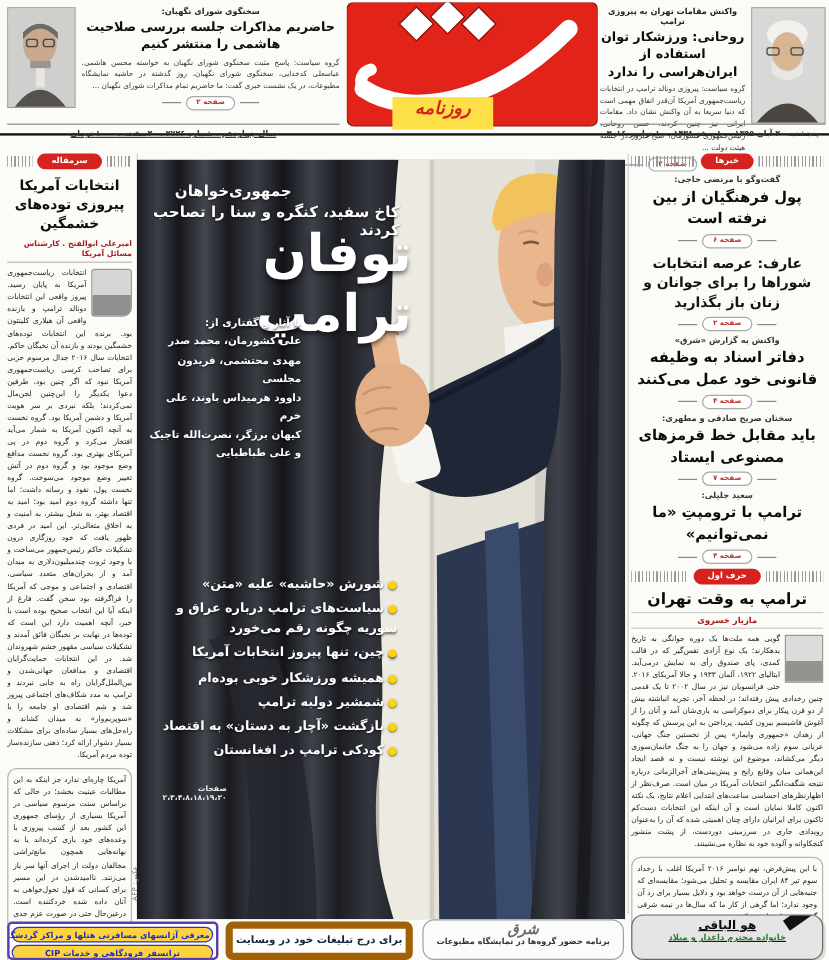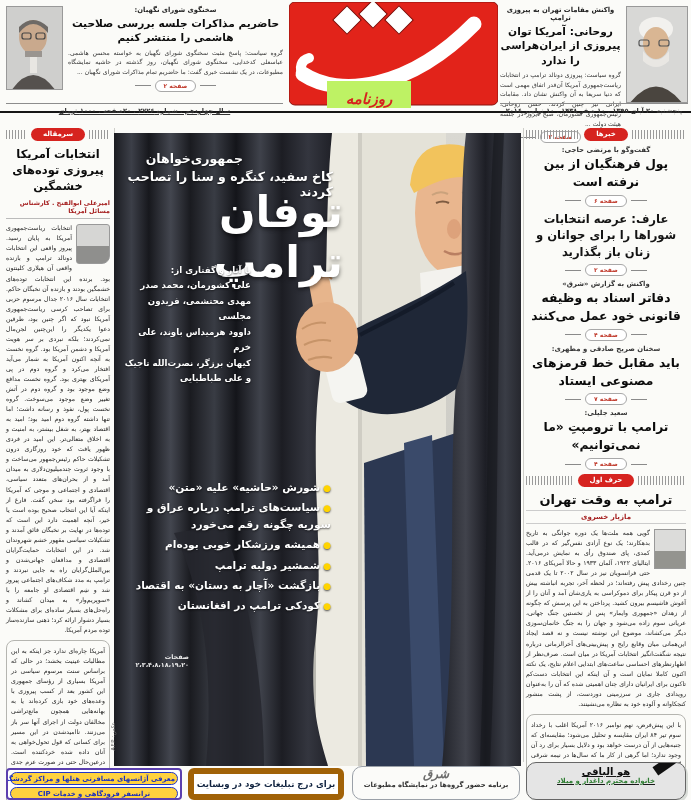--- a/index.html
+++ b/index.html
@@ -19,22 +19,22 @@
   .t-kicker{ font-size:6.8px; font-weight:bold; color:#222; text-align:center; margin-bottom:2px;}
   .t-head{ font-size:10.6px; font-weight:bold; line-height:1.35; text-align:center; color:#0d0d0d; margin-bottom:3px;}
   .t-body{ font-size:6.1px; line-height:1.6; text-align:justify; color:#333; }
   .t-pageref{ margin-top:2px; }
   .mini-line{ position:absolute; font-size:6.6px; font-weight:bold; color:#333; border-top:1px solid #8c8c8c; padding-top:3px; text-align:center;}
   .issue-line{ right:408px; width:277px; top:103px;text-decoration:underline;}
   .date-line{ right:3px; width:188px; top:103px;}
 
   
   .logo-box{ position:absolute; top:2px; right:193px; width:209px; height:106px; }
-  .logo-rooz{ position:absolute; bottom:0; left:38px; width:84px; height:27px; background:#bef264;
-              display:flex; align-items:flex-end; justify-content:center; }
+  .logo-rooz{ position:absolute; bottom:0; left:38px; width:84px; height:27px; background:#fde047;
+              display:flex; align-items:flex-start; justify-content:center; }
   .logo-rooz span{ color:#d6231f; font-size:15px; font-weight:bold; font-style:italic; }
 
   
   .vdiv{ position:absolute; top:128px; bottom:38px; width:1px; background:#cfcfca; }
   .col-edit{ position:absolute; top:128px; right:581px; width:104px; }
   .col-right{ position:absolute; top:128px; right:5px; width:160px; }
 
   .sec-head{ display:flex; align-items:center; justify-content:center; gap:4px; margin-bottom:5px;}
   .comb{ height:9px; flex:1 1 auto; background:repeating-linear-gradient(90deg,#9a9a9a 0 1px,transparent 1px 3px); }
   .pill{ background:#d6231f; color:#fff; font-size:7px; font-weight:bold; padding:2px 12px 3px; border-radius:9px; white-space:nowrap;}
@@ -149,21 +149,21 @@
           <ellipse cx="31" cy="22" rx="17" ry="12" fill="#f2f1ee"></ellipse>
           <ellipse cx="31" cy="36" rx="13" ry="16" fill="#d9b693"></ellipse>
           <path d="M18 44 Q31 62 44 44 L44 54 Q31 66 18 54 Z" fill="#e9e7e3"></path>
           <path d="M4 97 Q31 62 58 97 Z" fill="#4a453f"></path>
           <rect x="14" y="33" width="10" height="6" rx="2" fill="none" stroke="#555" stroke-width="1.2"></rect>
           <rect x="34" y="33" width="10" height="6" rx="2" fill="none" stroke="#555" stroke-width="1.2"></rect>
         </svg>
       </div>
       <div class="t-col">
         <div class="t-kicker">واکنش مقامات تهران به پیروزی ترامپ</div>
-        <div class="t-head">روحانی: آمریکا توان پیروزی از ایران‌هراسی را ندارد</div>
+        <div class="t-head">روحانی: ورزشکار توان استفاده از ایران‌هراسی را ندارد</div>
         <div class="t-body">گروه سیاست: پیروزی دونالد ترامپ در انتخابات ریاست‌جمهوری آمریکا آن‌قدر اتفاق مهمی است که دنیا سریعا به آن واکنش نشان داد. مقامات ایرانی نیز چنین کردند. حسن روحانی، رئیس‌جمهوری کشورمان، صبح دیروز در جلسه هیئت دولت ...</div>
         <div class="pageref t-pageref">
           <span class="ln"></span>
             <span class="cap">صفحه ۲</span>
             <span class="ln"></span>
         </div>
       </div>
     </div>
     <div class="mini-line date-line">پنجشنبه ۲۰ آبان ۱۳۹۵ . ۱۰ صفر ۱۴۳۸ . ۱۰ نوامبر ۲۰۱۶</div>
   </div>
@@ -265,20 +265,21 @@
       <div>علی کشورمان، محمد صدر</div>
       <div>مهدی محتشمی، فریدون مجلسی</div>
       <div>داوود هرمیداس باوند، علی خرم</div>
       <div>کیهان برزگر، نصرت‌الله تاجیک</div>
       <div>و علی طباطبایی</div>
     </div>
 
     <div class="ov ov-bullets">
       <div class="bullet"><span class="dot">●</span><span>شورش «حاشیه» علیه «متن»</span></div>
       <div class="bullet"><span class="dot">●</span><span>سیاست‌های ترامپ درباره عراق و سوریه چگونه رقم می‌خورد</span></div>
+      <div class="bullet"><span class="dot">●</span><span>چین، تنها پیروز انتخابات آمریکا</span></div>
       <div class="bullet"><span class="dot">●</span><span>همیشه ورزشکار خوبی بوده‌ام</span></div>
       <div class="bullet"><span class="dot">●</span><span>شمشیر دولبه ترامپ</span></div>
       <div class="bullet"><span class="dot">●</span><span>بازگشت «آچار به دستان» به اقتصاد</span></div>
       <div class="bullet"><span class="dot">●</span><span>کودکی ترامپ در افغانستان</span></div>
     </div>
 
     <div class="ov ov-pages">صفحات ۲،۳،۴،۸،۱۸،۱۹،۲۰</div>
   </div>
   <div class="photo-credit">عکس: AFP</div>
 

